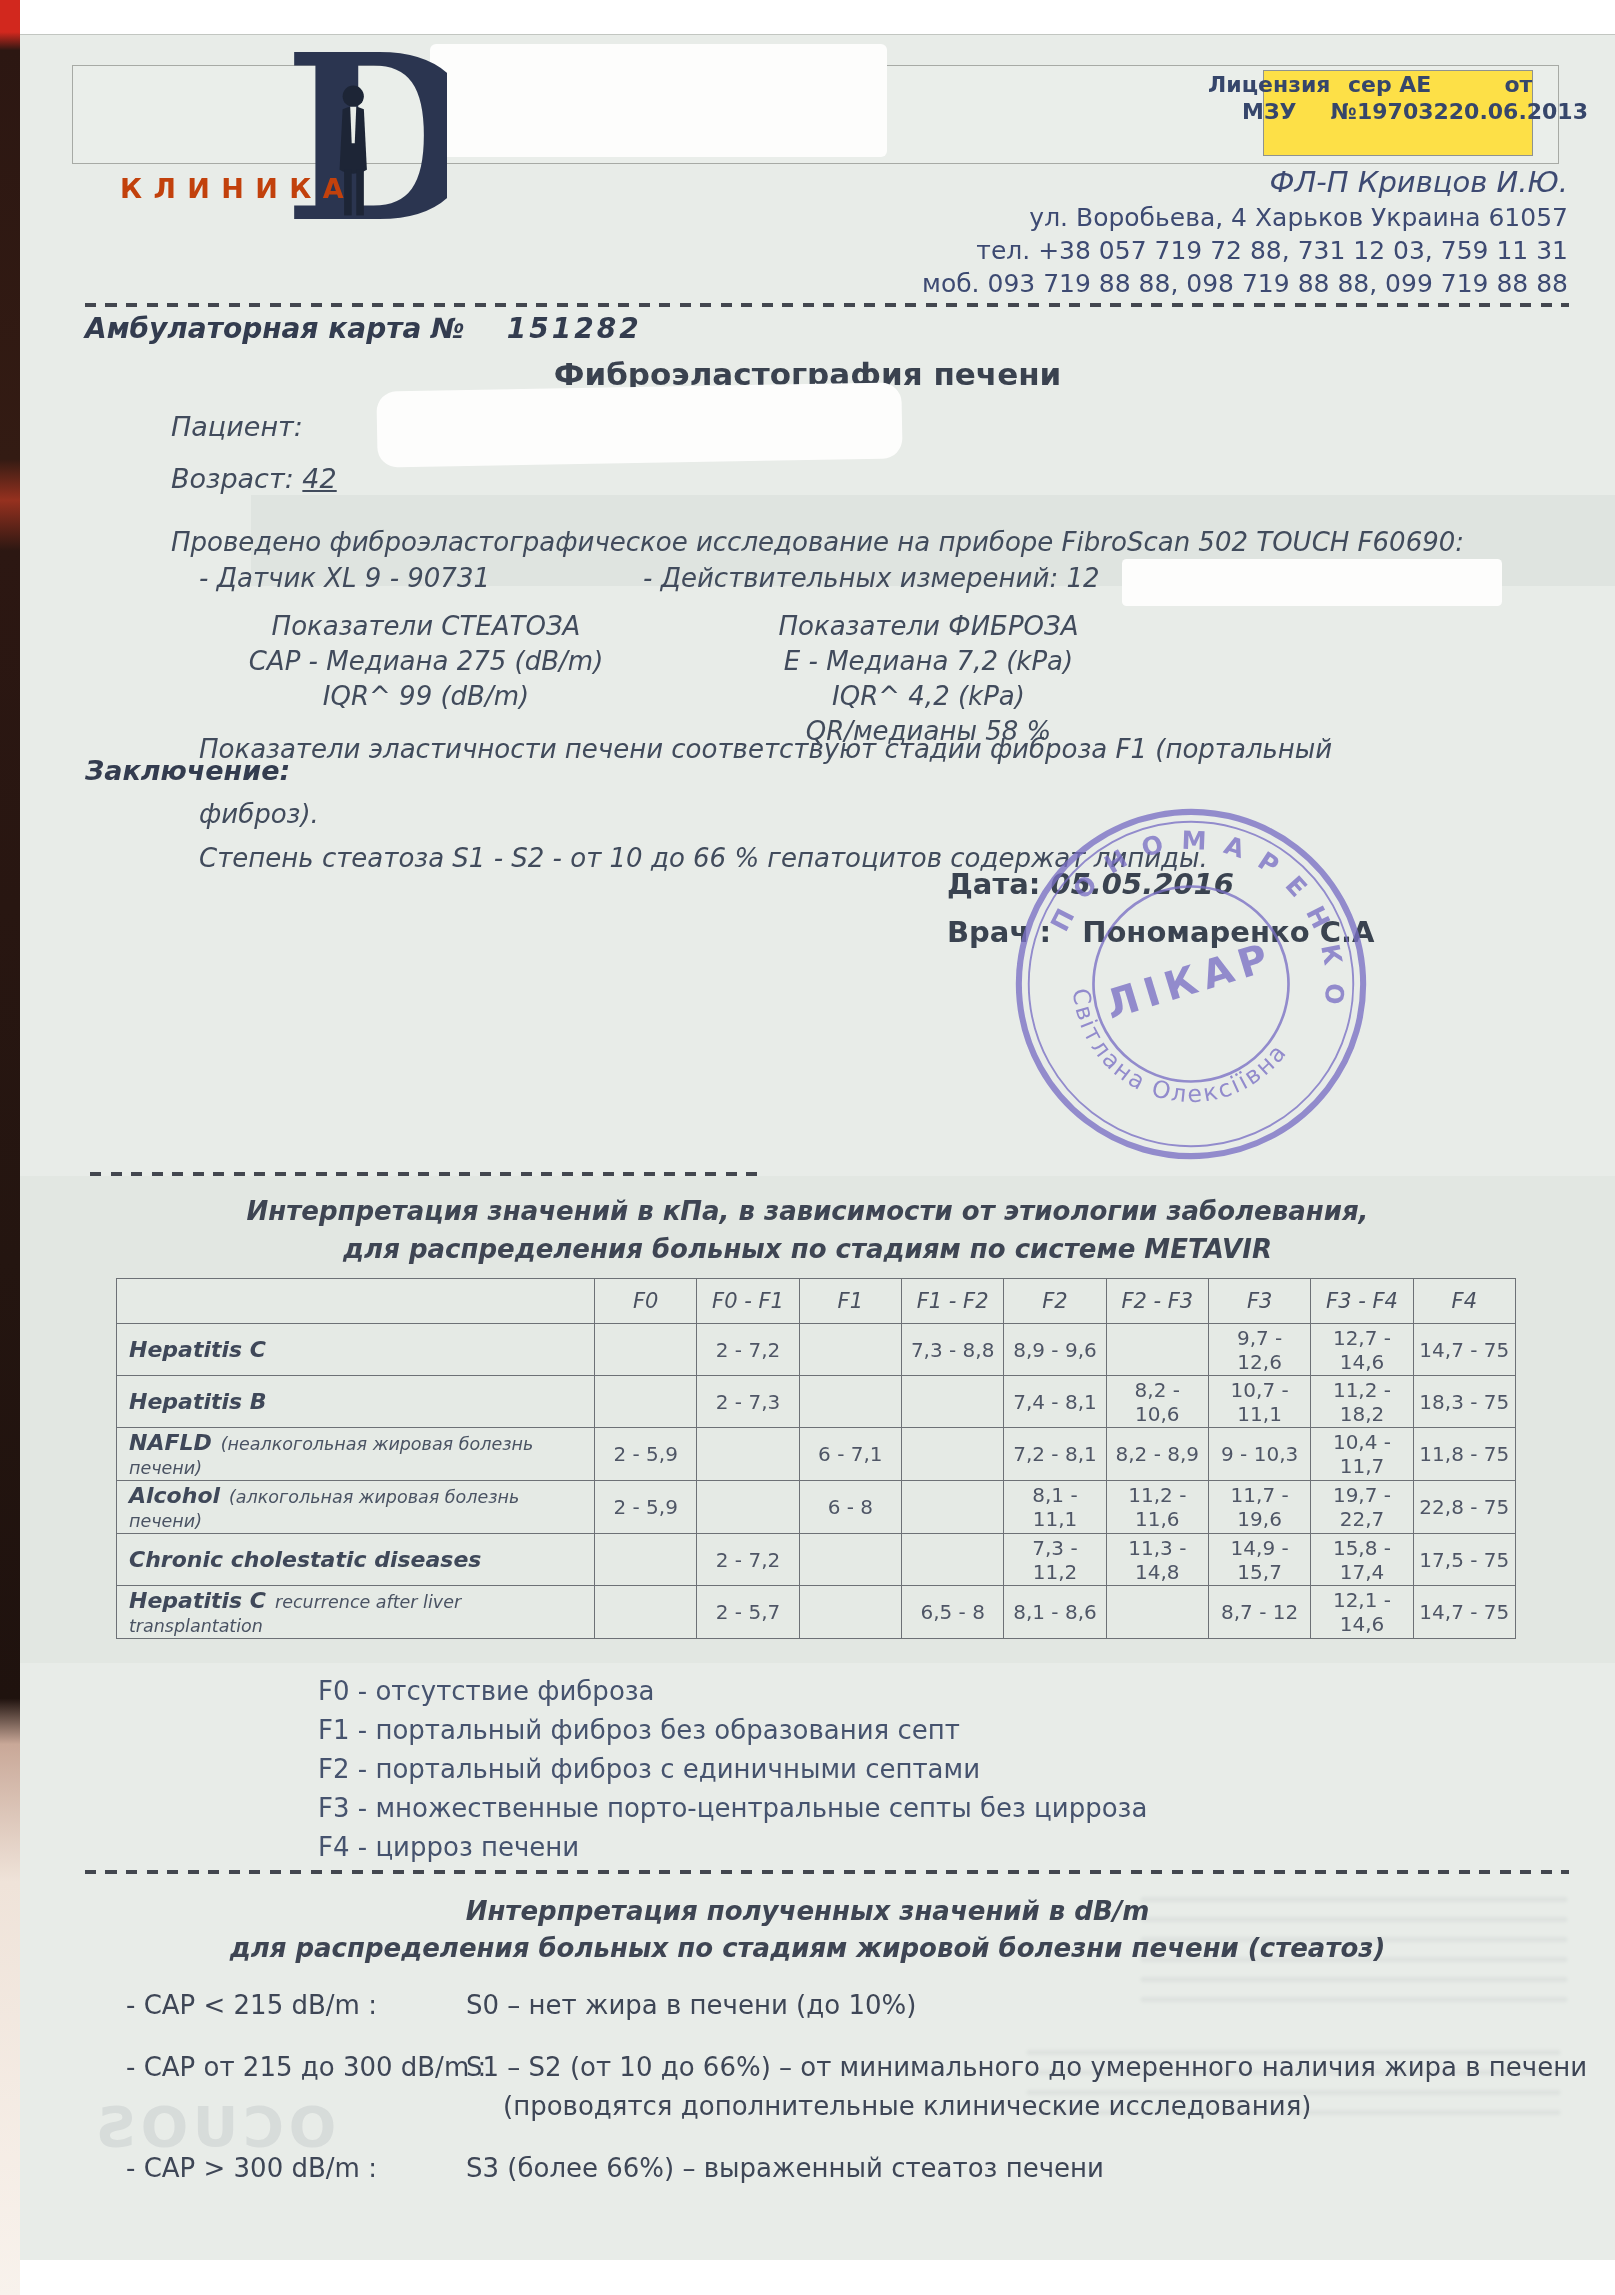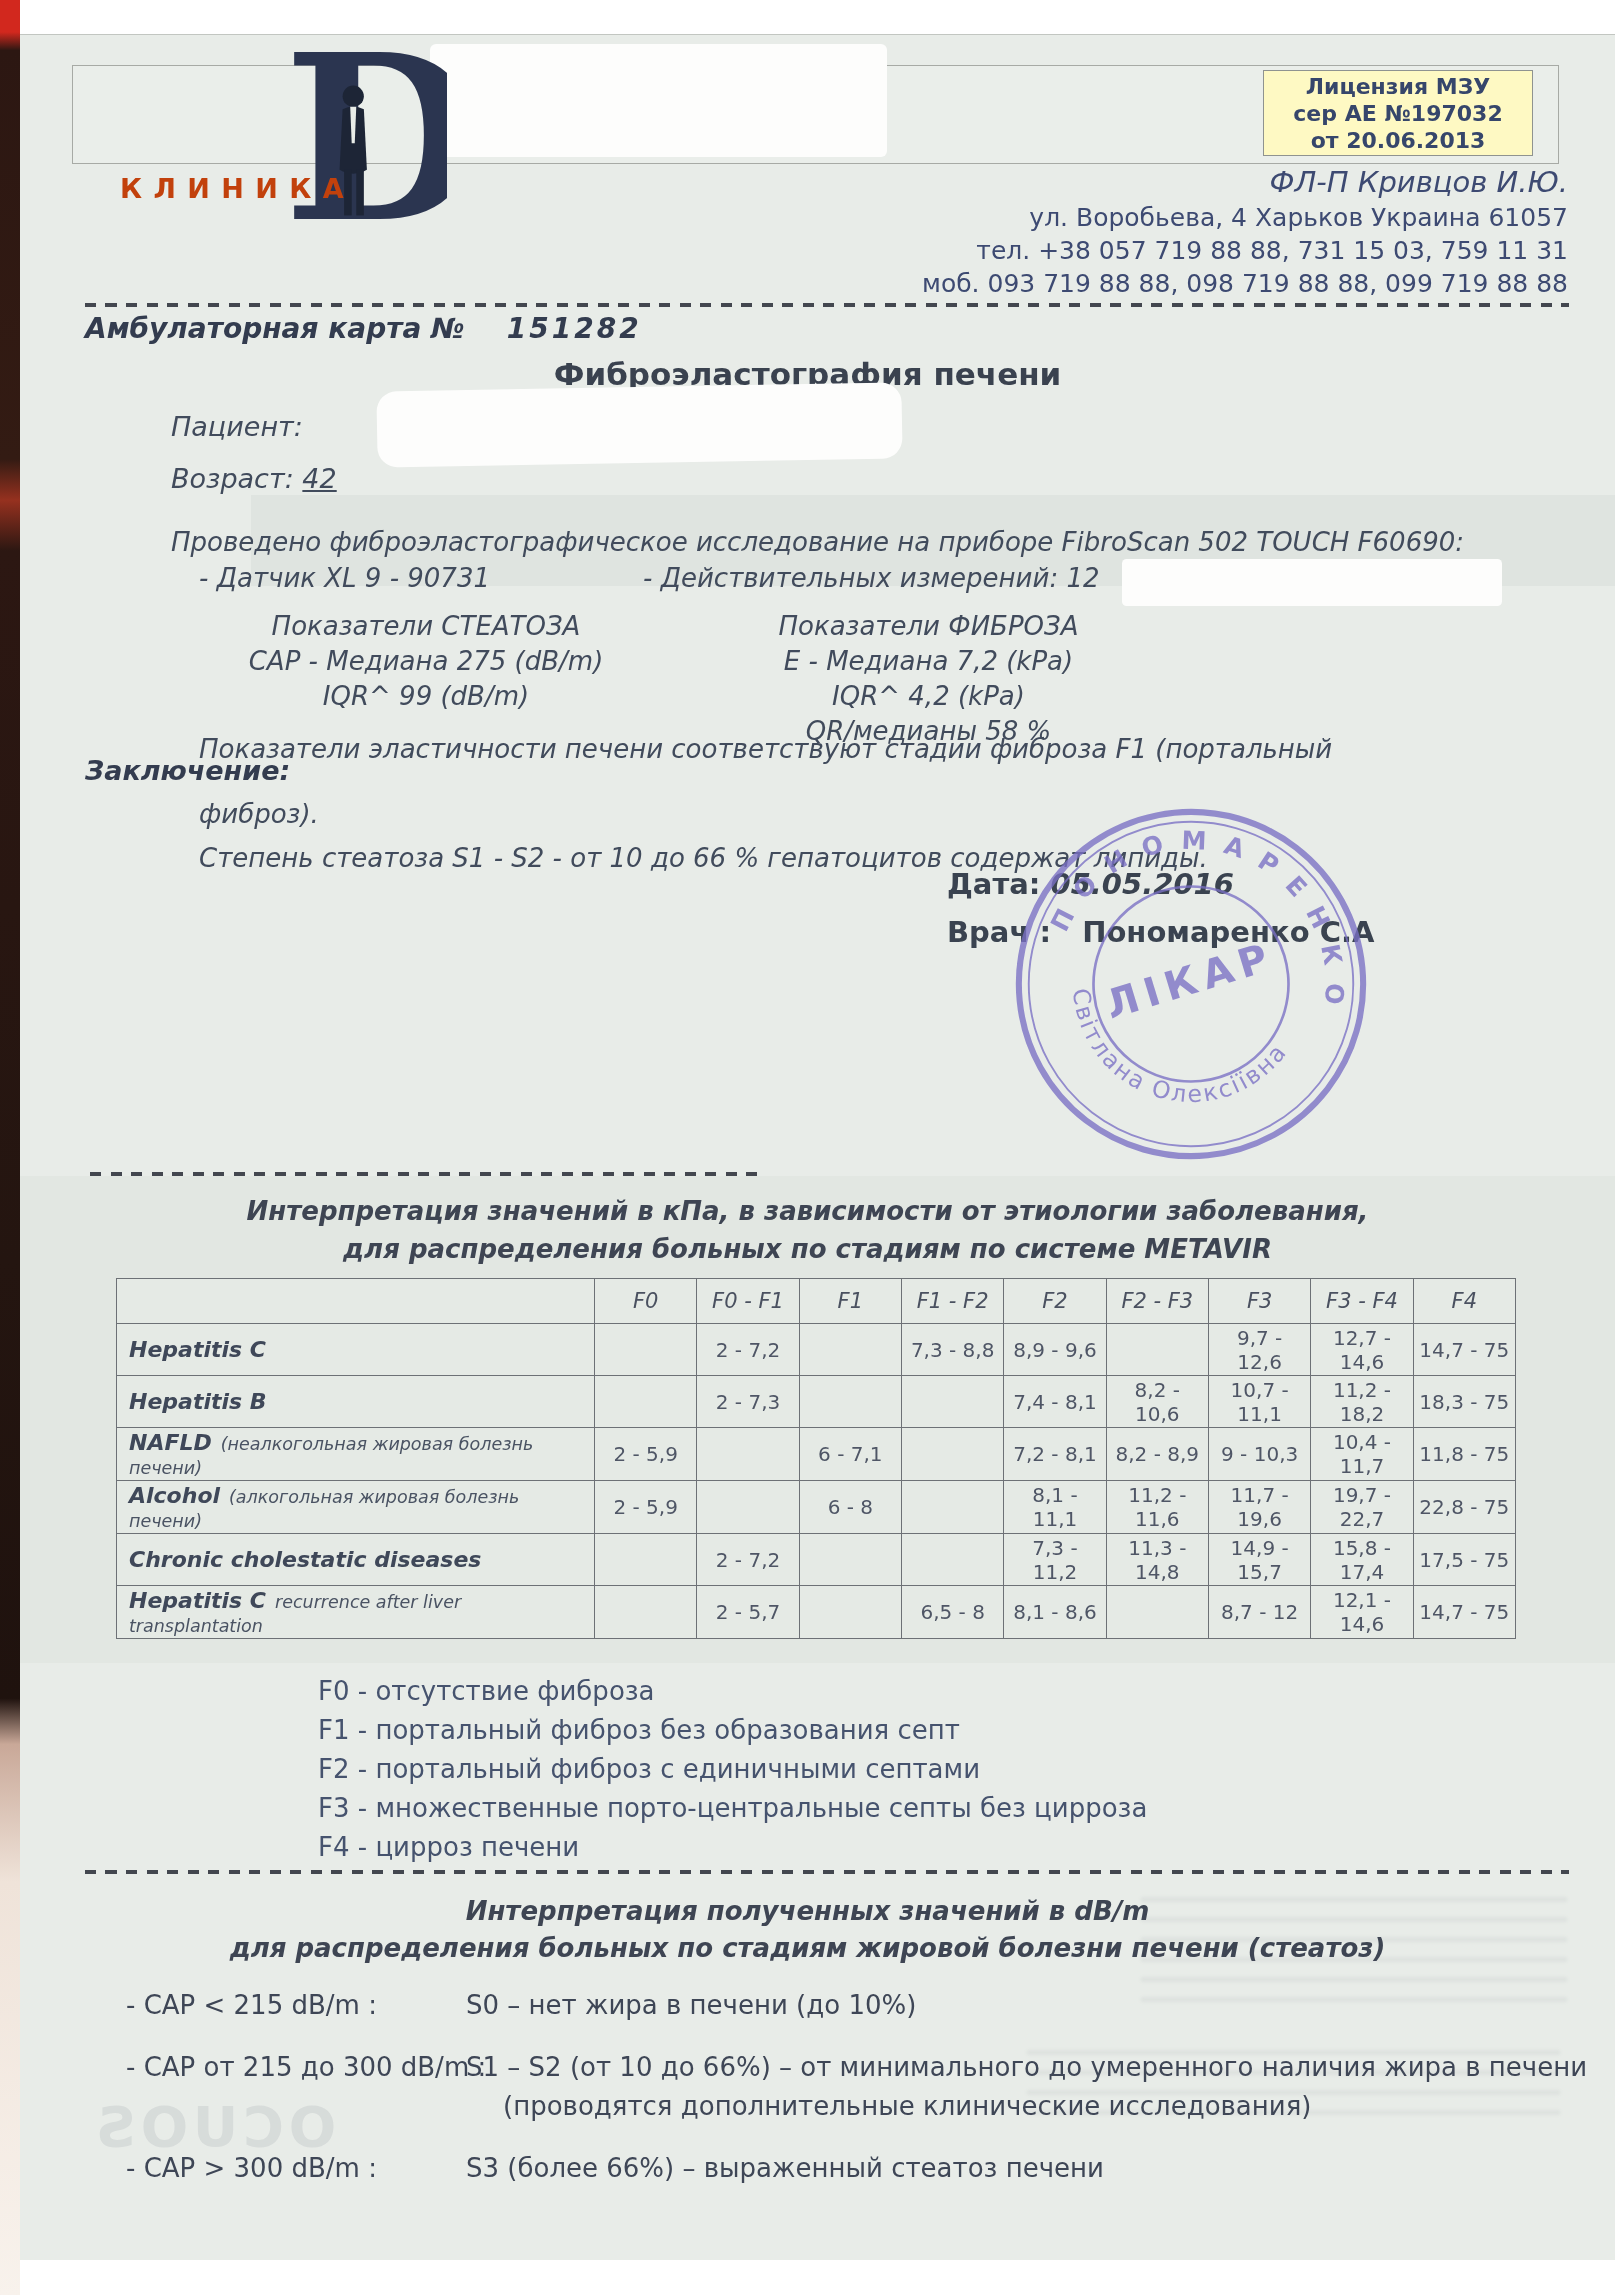--- a/index.html
+++ b/index.html
@@ -6,22 +6,22 @@
   .page{position:relative;width:1615px;height:2295px;background:#ffffff;overflow:hidden;
         font-family:"DejaVu Sans",sans-serif;color:#3f4654;}
   
   .paper{position:absolute;left:20px;top:34px;width:1596px;height:2225px;background:#e8ece8;border-top:1.5px solid #c2c6c1;}
   
   .scan-edge{position:absolute;left:0;top:0;width:20px;height:2295px;
     background:linear-gradient(180deg,#d2281e 0%,#d2281e 1.4%,#2c1712 2.2%,#331b13 20%,#96311f 21.8%,#2c1712 24%,#241510 55%,#1f120e 74%,#c9a898 76%,#efe3d9 82%,#f8f2ec 100%);}
   .shade-band{position:absolute;background:rgba(165,176,168,0.13);pointer-events:none;}
   
   .header-box{position:absolute;left:72px;top:65px;width:1485px;height:97px;border:1.5px solid #a7aaa5;background:#eaeeea;}
-  .license-box{position:absolute;left:1263px;top:70px;width:268px;height:84px;border:1.5px solid #8f9390;background:#fef9c3;
-    display:flex;flex-direction:column;justify-content:center;text-align:center;color:#36466b;font-weight:bold;font-size:22px;line-height:27px;}
+  .license-box{position:absolute;left:1263px;top:70px;width:268px;height:84px;border:1.5px solid #8f9390;background:#fde047;
+    display:flex;flex-direction:row;justify-content:center;text-align:center;color:#36466b;font-weight:bold;font-size:22px;line-height:27px;}
   .logo-d{position:absolute;left:283px;top:37px;width:164px;height:205px;}
   .clinic-top{position:absolute;left:120px;top:173px;font-size:27px;letter-spacing:11.4px;color:#c2410c;font-weight:600;}
   .clinic-bottom{position:absolute;left:85px;top:207px;color:#2c3854;white-space:nowrap;}
   .clinic-bottom .doctor{font-size:44px;letter-spacing:6.8px;font-weight:400;}
   .clinic-bottom .dot{font-size:44px;font-weight:bold;}
   .clinic-bottom .alex{font-family:"DejaVu Serif",serif;font-size:47px;font-weight:bold;letter-spacing:1.5px;}
   .contact{position:absolute;right:47px;top:164px;text-align:right;color:#3d4a72;}
   .contact .owner{font-size:29px;font-style:italic;line-height:37px;}
   .contact .line{font-size:25px;line-height:33px;}
   
@@ -89,21 +89,21 @@
       <rect x="96" y="175" width="10" height="60"></rect>
     </g>
     <path d="M88 92 L96 92 L94 140 L90 140 Z" fill="#e8ece8"></path>
   </svg>
 
   <div class="clinic-top">КЛИНИКА</div>
 
   <div class="contact">
     <div class="owner">ФЛ-П  Кривцов И.Ю.</div>
     <div class="line">ул. Воробьева, 4    Харьков    Украина  61057</div>
-    <div class="line">тел.   +38 057 719 88 88,    731 15 03,    759 11 31</div>
+    <div class="line">тел.   +38 057 719 72 88,    731 12 03,    759 11 31</div>
     <div class="line">моб.  093 719 88 88,   098 719 88 88,   099 719 88 88</div>
   </div>
 
   <div class="dashes" style="left:85px;top:303px;width:1484px;"></div>
 
   <div class="card-line">
     <span>Амбулаторная карта №</span><span class="num">151282</span>
   </div>
 
   <div class="doc-title">Фиброэластография печени</div>

